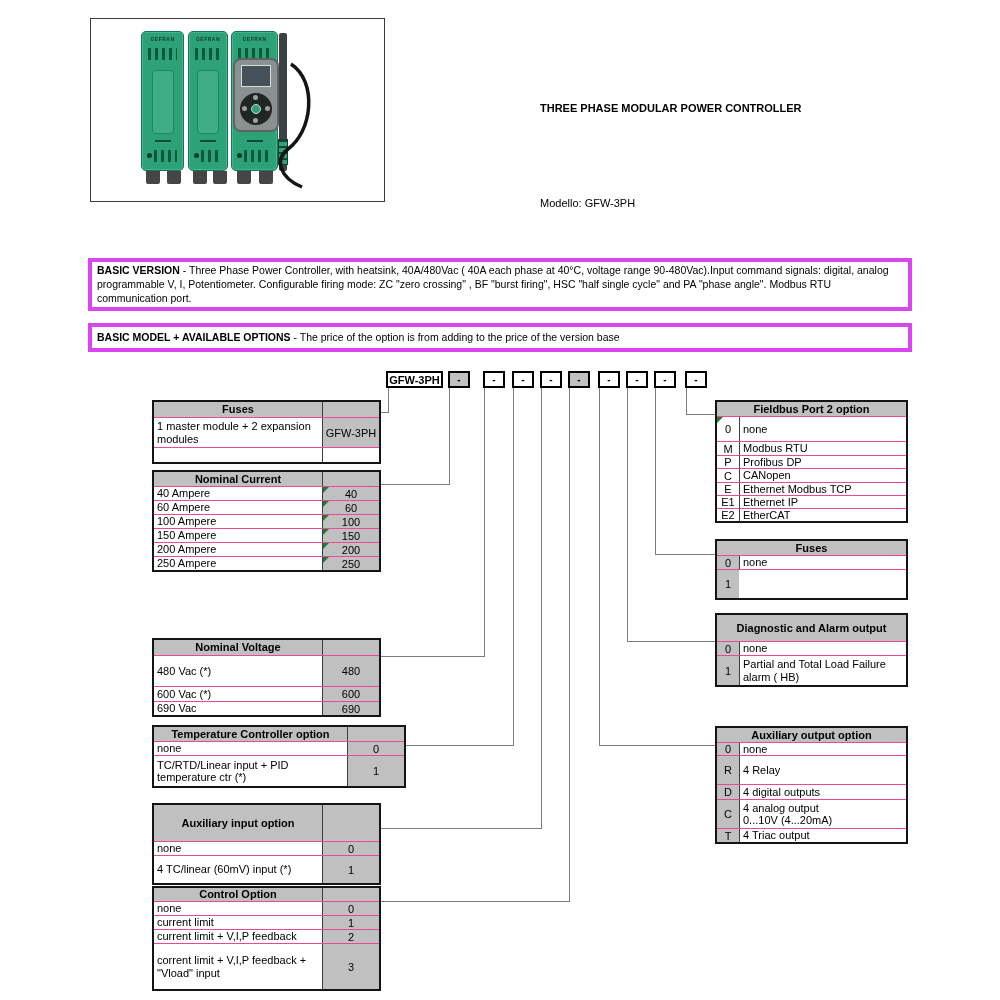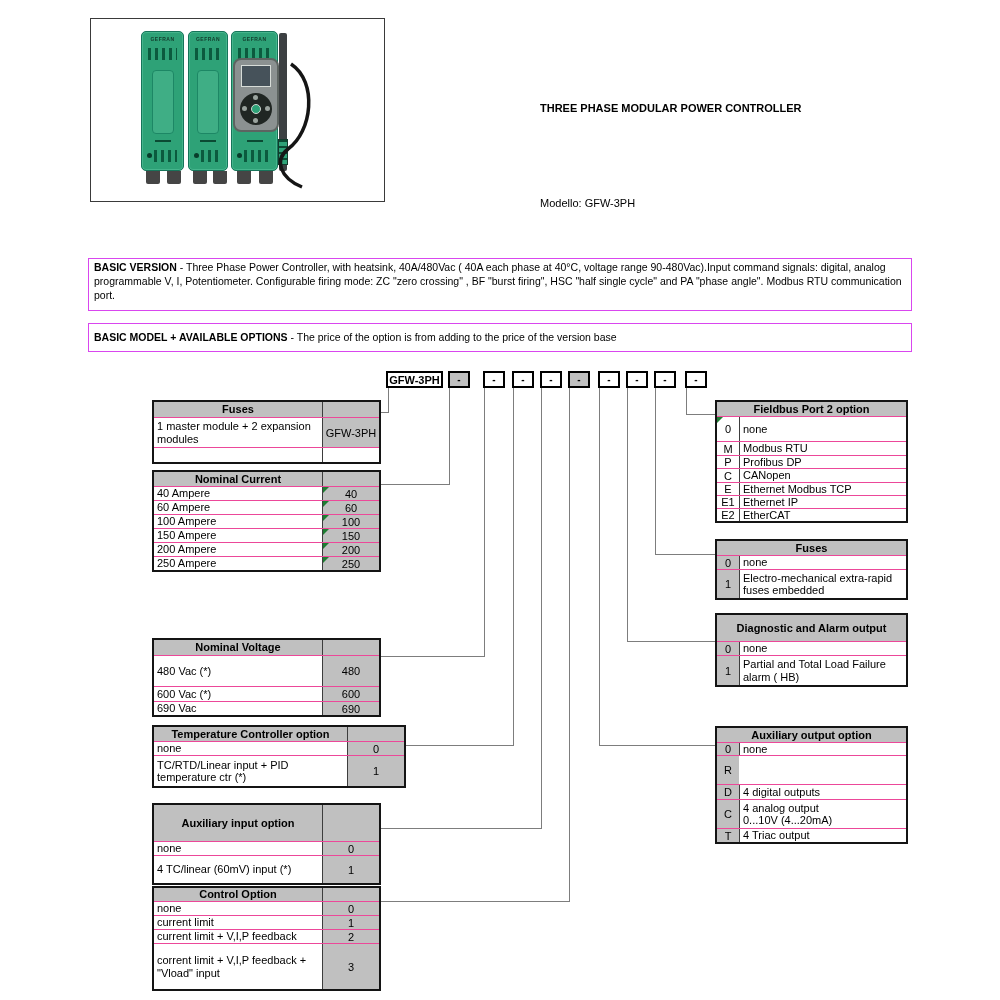--- a/index.html
+++ b/index.html
@@ -22,21 +22,21 @@
   .keycenter{position:absolute;left:11px;top:11px;width:10px;height:10px;border-radius:50%;background:#2ea277;border:1px solid #cfd4d0}
   .keydot{position:absolute;width:5px;height:5px;border-radius:50%;background:#9aa39e}
   .tstrip{position:absolute;left:188px;top:14px;width:8px;height:138px;background:#3c4042;border-radius:2px}
   .tgreen{position:absolute;left:187px;top:120px;width:10px;height:26px;background:repeating-linear-gradient(0deg,#2ea277 0 4px,#0b4a33 4px 6px);border:1px solid #123b2c}
 
   
   .doctitle{position:absolute;left:540px;top:102px;font-size:11px;font-weight:bold}
   .modello{position:absolute;left:540px;top:197px;font-size:11px}
 
   
-  .notebox{position:absolute;left:88px;width:824px;border:1px solid #d946ef;font-size:10.5px;line-height:1.32;padding:2px 5px;background:#fff}
+  .notebox{position:absolute;left:88px;width:824px;border:4px solid #d946ef;font-size:10.5px;line-height:1.32;padding:2px 5px;background:#fff}
   .notebox b{font-weight:bold}
 
   
   .slot{position:absolute;top:371px;height:17px;border:2px solid #000;background:#fff;display:flex;align-items:center;justify-content:center;font-size:10px;font-weight:bold}
   .slot.gray{background:#c0c0c0}
   .modelbox{position:absolute;left:386px;top:371px;width:57px;height:17px;border:2px solid #000;display:flex;align-items:center;justify-content:center;font-size:11px;font-weight:bold;background:#fff}
 
   
   .vl{position:absolute;width:1px;background:#7d7d7d}
   .hl{position:absolute;height:1px;background:#7d7d7d}
@@ -328,21 +328,20 @@
 </div>
 
 <div class="tbl" style="left:715px;top:539px;width:193px">
   <div class="row hdr mh" style="height:14px">Fuses</div>
   <div class="row" style="height:14px">
     <div class="cc">0</div>
     <div class="dc">none</div>
   </div>
   <div class="row" style="height:29px">
     <div class="cc">1</div>
-    <div class="dc">Electro-mechanical extra-rapid fuses embedded</div>
   </div>
 </div>
 
 <div class="tbl" style="left:715px;top:613px;width:193px">
   <div class="row hdr mh" style="height:26px">Diagnostic and Alarm output</div>
   <div class="row" style="height:14px">
     <div class="cc">0</div>
     <div class="dc">none</div>
   </div>
   <div class="row" style="height:30px">
@@ -352,20 +351,21 @@
 </div>
 
 <div class="tbl" style="left:715px;top:726px;width:193px">
   <div class="row hdr mh" style="height:14px">Auxiliary output option</div>
   <div class="row" style="height:13px">
     <div class="cc">0</div>
     <div class="dc">none</div>
   </div>
   <div class="row" style="height:29px">
     <div class="cc">R</div>
+    <div class="dc">4 Relay</div>
   </div>
   <div class="row" style="height:15px">
     <div class="cc">D</div>
     <div class="dc">4 digital outputs</div>
   </div>
   <div class="row" style="height:29px">
     <div class="cc">C</div>
     <div class="dc">4 analog output
 0...10V (4...20mA)</div>
   </div>

